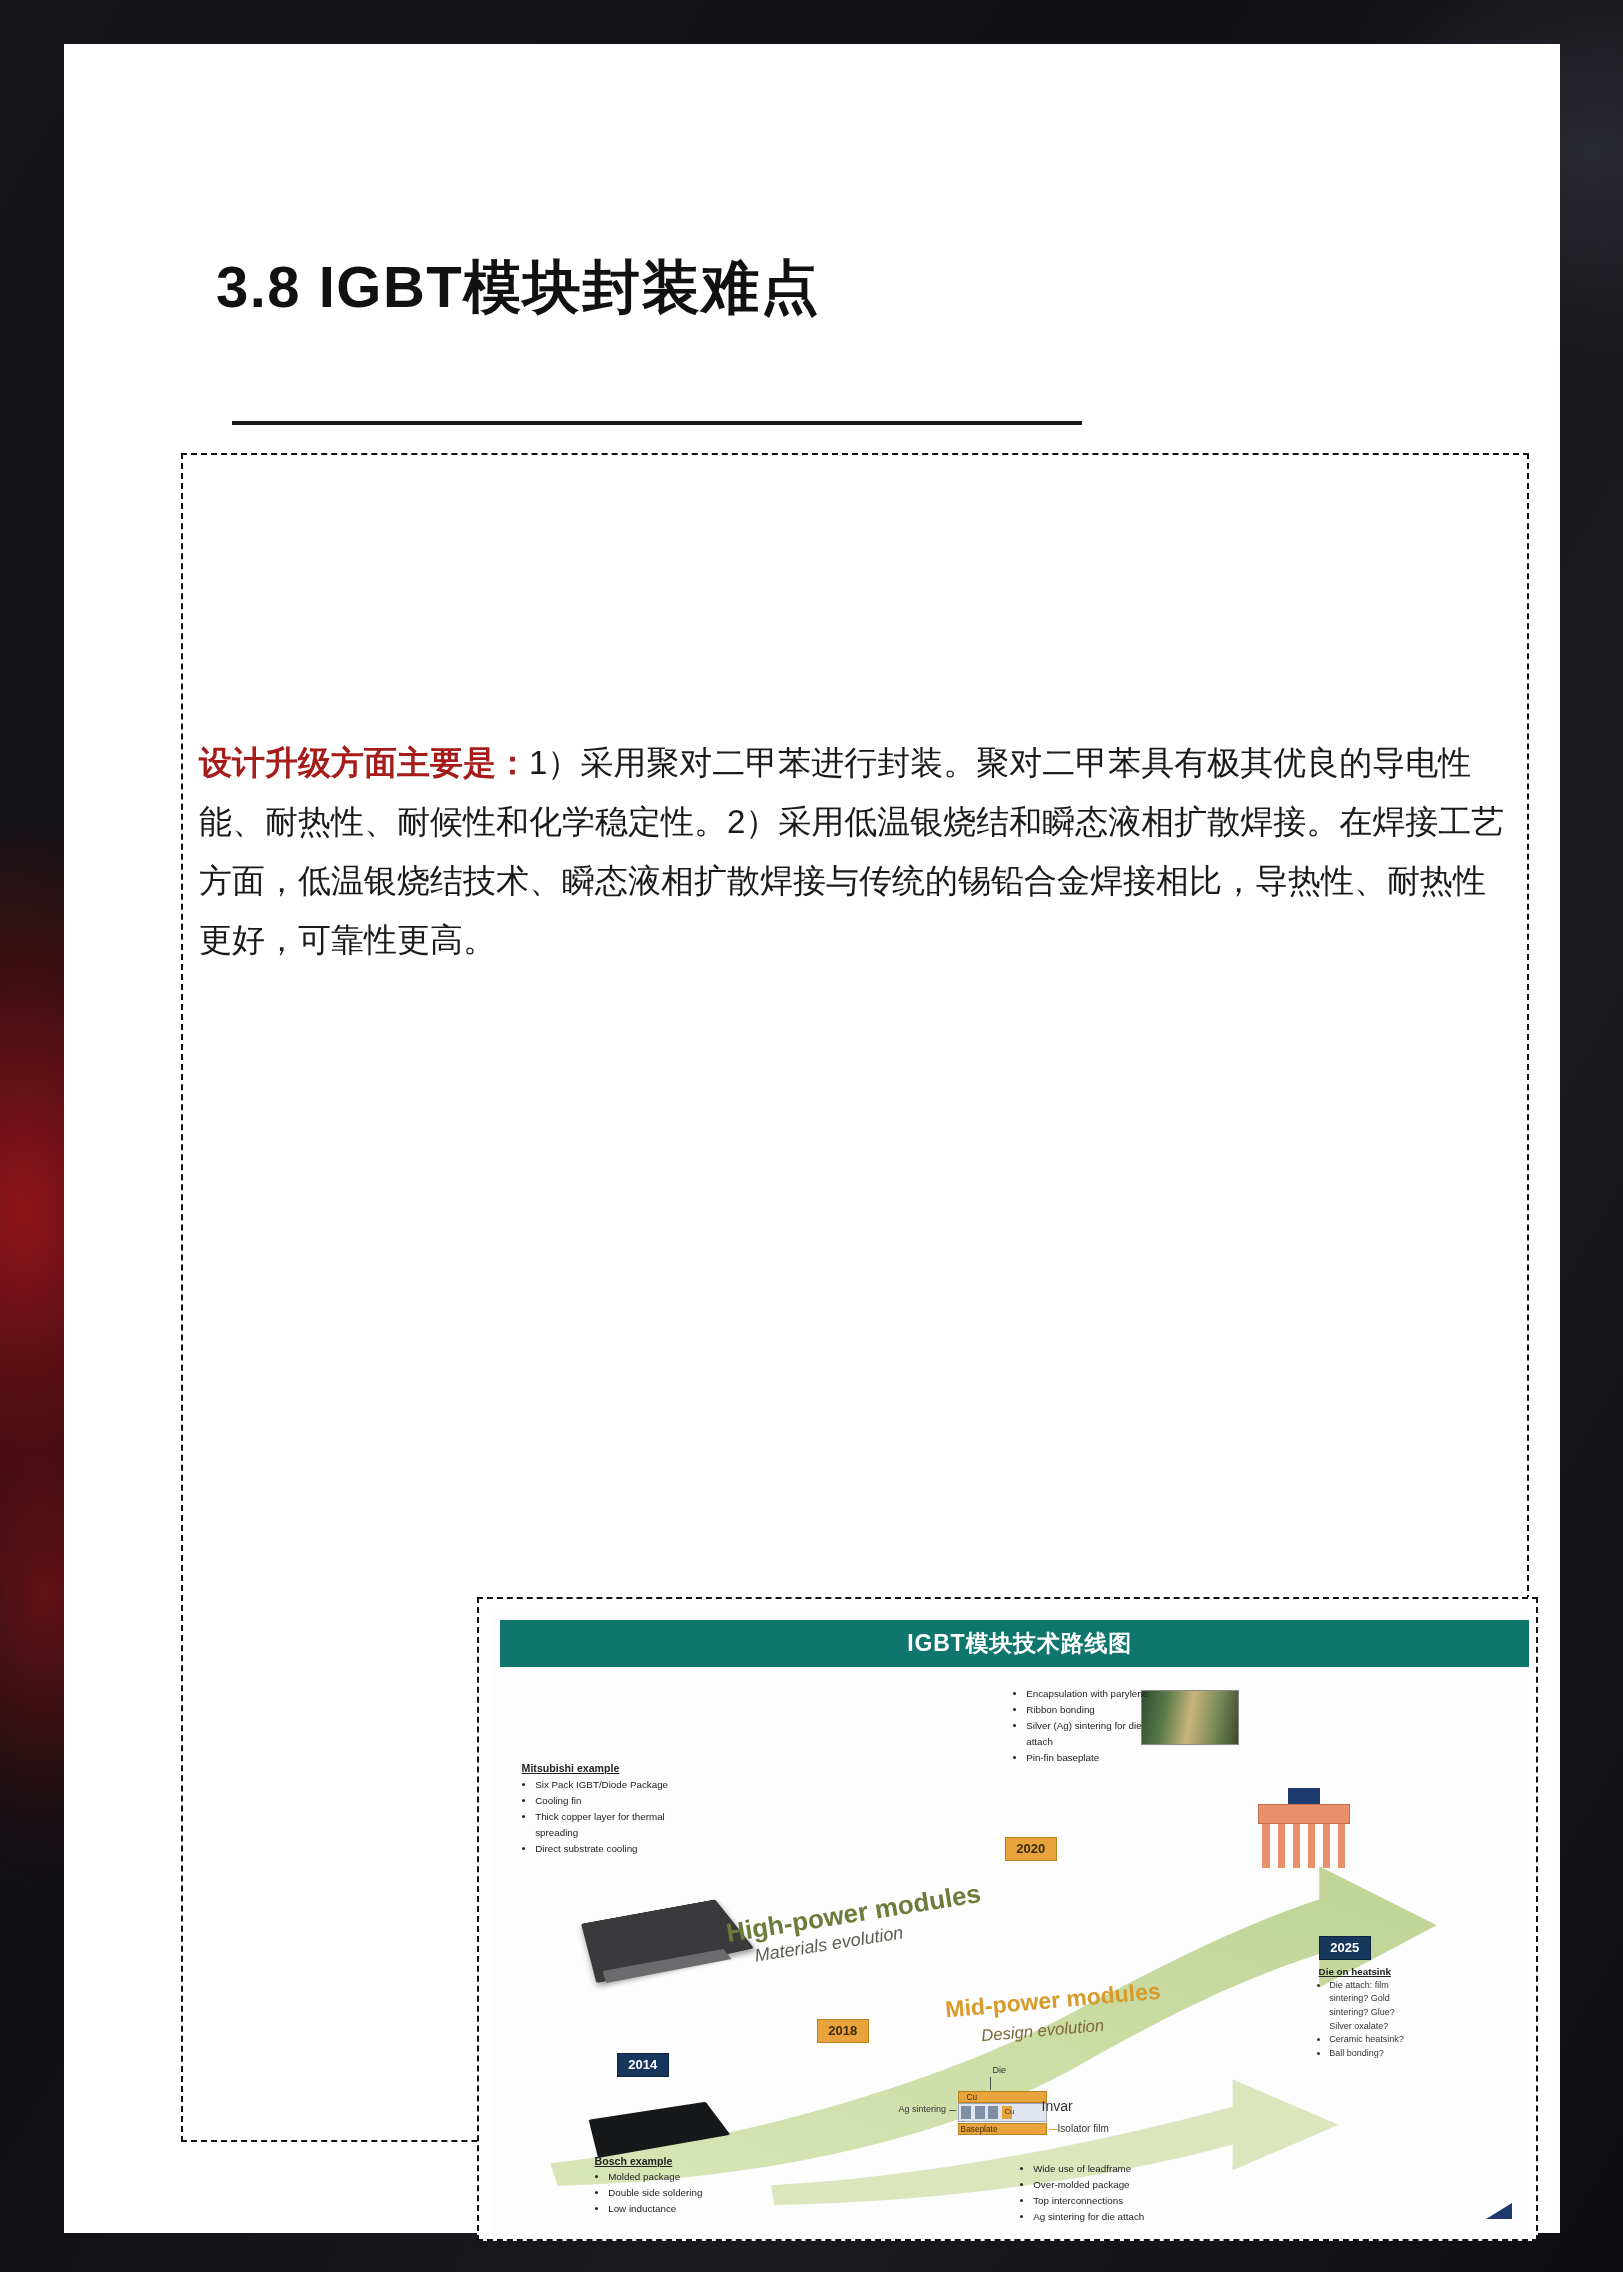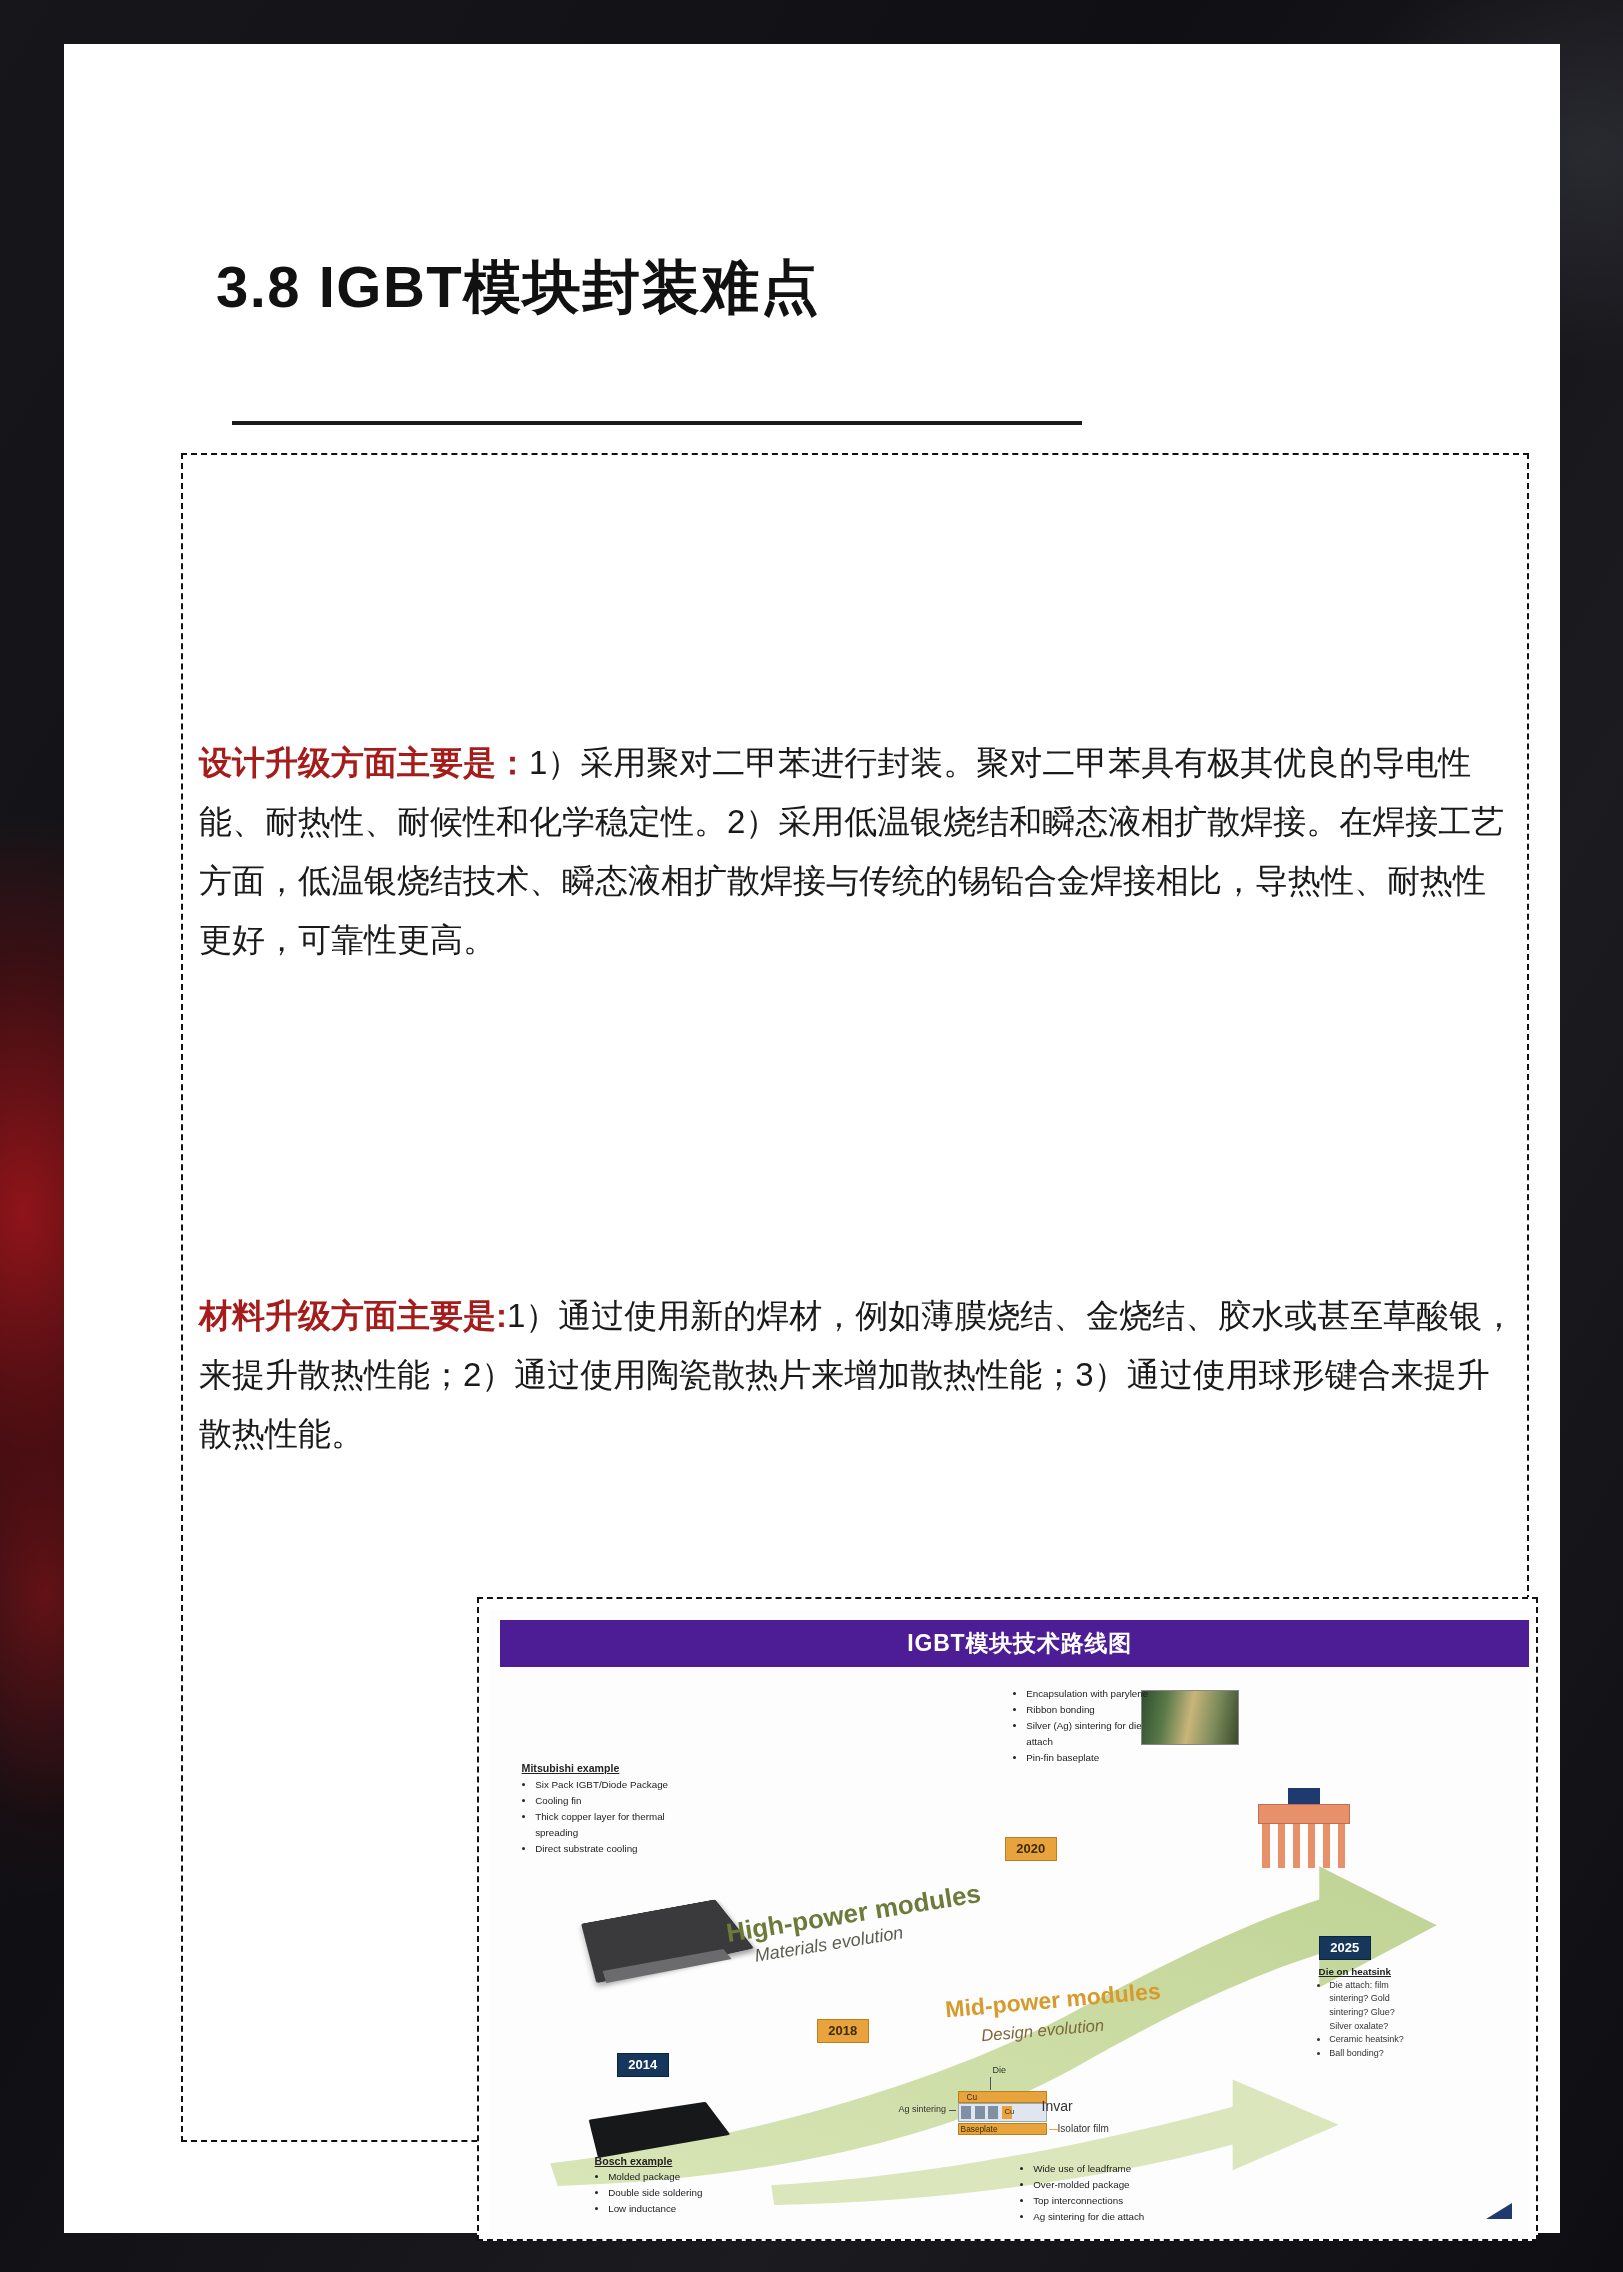--- a/index.html
+++ b/index.html
@@ -99,21 +99,21 @@
     left: 10.6px; top: 10.6px;
     width: 1039px; height: 623px;
     background: #fdfdfd;
     overflow: hidden;
   }
   .fig-header {
     position: absolute;
     left: 10.6px; top: 10.6px;
     width: 1039px;
     height: 47px;
-    background: #4c1d95;
+    background: #0f766e;
     color: #ffffff;
     font-size: 23px;
     font-weight: 700;
     display: flex;
     align-items: center;
     justify-content: center;
     letter-spacing: 0.8px;
   }
   
   .arrow {
@@ -218,23 +218,20 @@
     <div class="title">3.8  IGBT模块封装难点</div>
     <div class="title-rule"></div>
 
     <div class="body-box"></div>
 
 
     <div class="para p1">
       <span class="hl">设计升级方面主要是：</span><span>1）采用聚对二甲苯进行封装。聚对二甲苯具有极其优良的导电性能、耐热性、耐候性和化学稳定性。2）采用低温银烧结和瞬态液相扩散焊接。在焊接工艺方面，低温银烧结技术、瞬态液相扩散焊接与传统的锡铅合金焊接相比，导热性、耐热性更好，可靠性更高。</span>
     </div>
 
-    <div class="para p2">
-      <span class="hl">材料升级方面主要是:</span><span>1）通过使用新的焊材，例如薄膜烧结、金烧结、胶水或甚至草酸银，来提升散热性能；2）通过使用陶瓷散热片来增加散热性能；3）通过使用球形键合来提升散热性能。</span>
-    </div>
 
     <div class="figure">
       <div class="fig-inner">
 
         <div class="fig-header">IGBT模块技术路线图</div>
 
         <svg class="arrow" viewBox="0 0 1230 430">
           <defs>
             <linearGradient id="gr" x1="0" y1="1" x2="1" y2="0">
               <stop offset="0%" stop-color="#d7e4b4"></stop>

